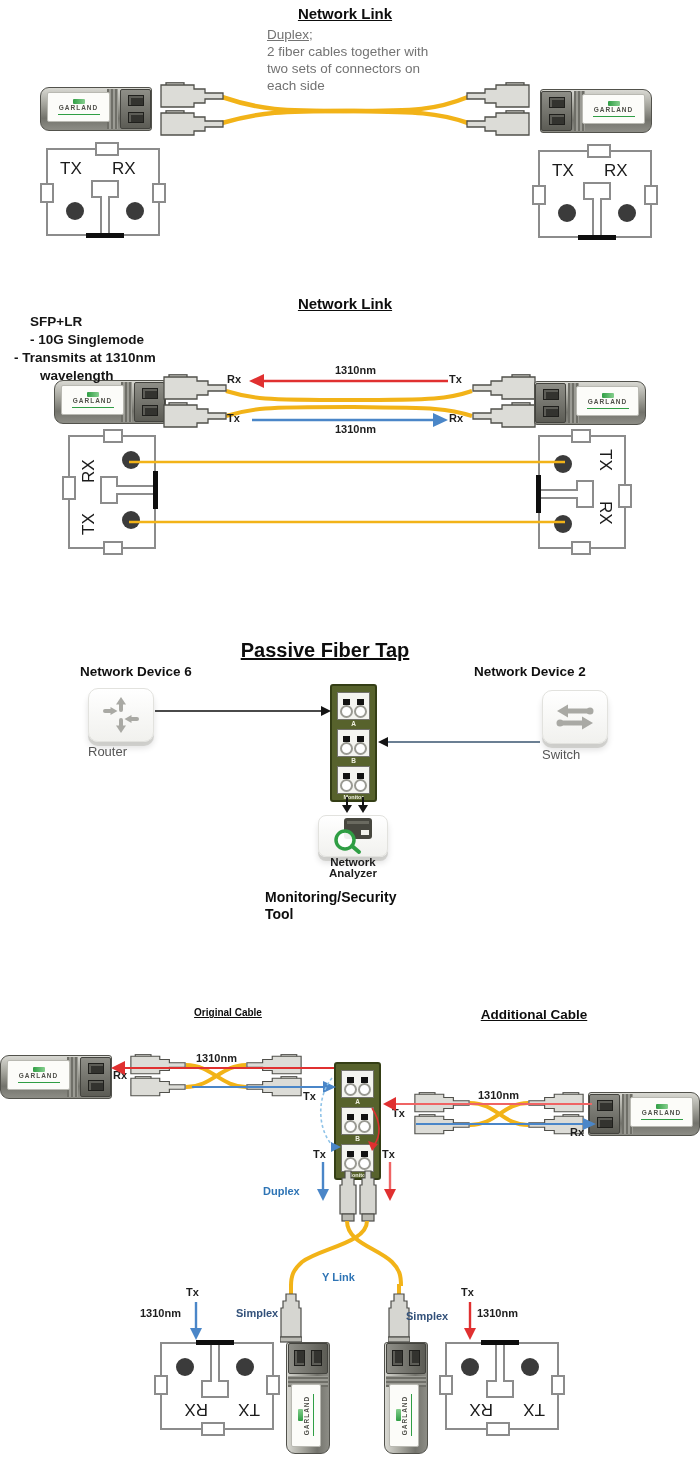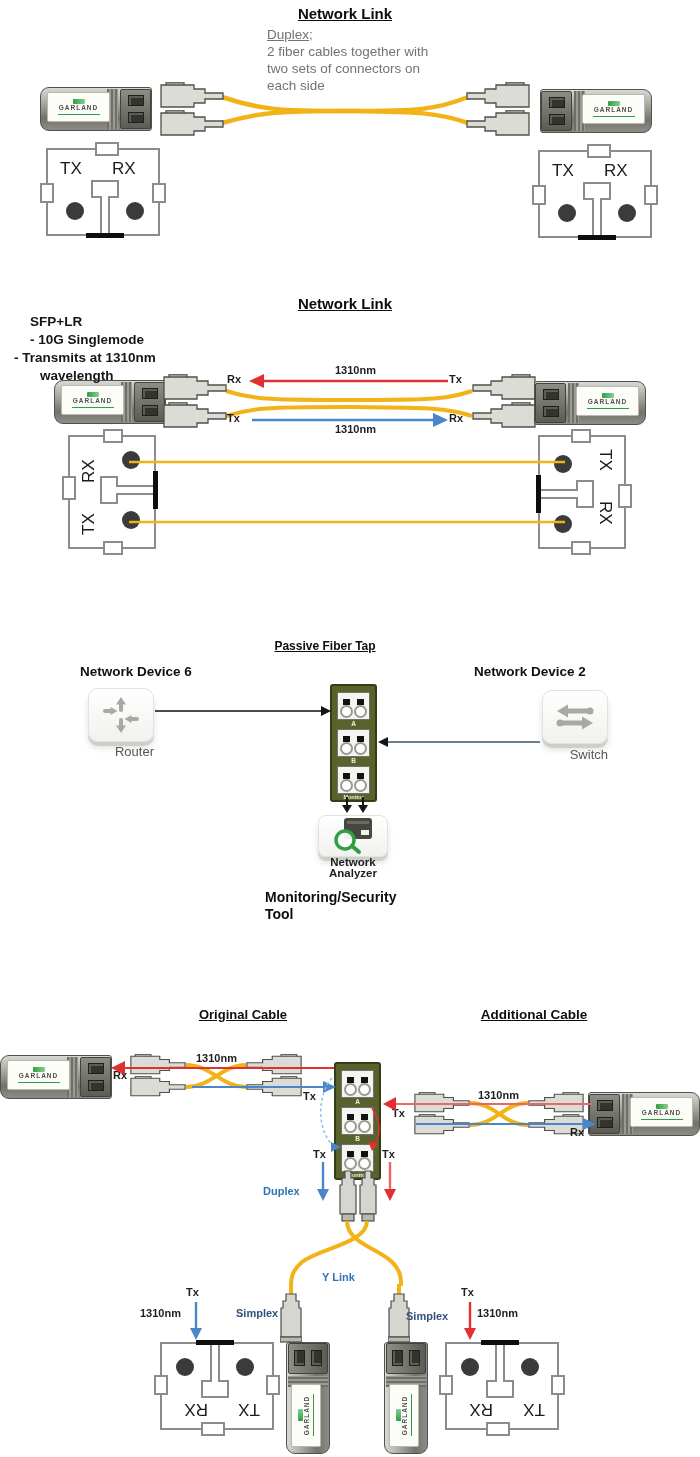--- a/index.html
+++ b/index.html
@@ -9,21 +9,21 @@
   svg.layer{position:absolute;left:0;top:0;pointer-events:none}
   .under{z-index:1}.over{z-index:4}
   .comp{position:absolute;z-index:2}
   .txt{position:absolute;z-index:3;white-space:nowrap}
   .title{font-size:15px;font-weight:bold;color:#0d0d0d;text-align:center;text-decoration:underline}
   .note{font-size:13.5px;color:#737373}
   .note-u{text-decoration:underline}
   .spec{font-size:13.5px;font-weight:bold;color:#151515}
   .lbl{font-size:11px;font-weight:bold;color:#1e1e1e;line-height:1.1}
   .lbl-blue{color:#2e74b5}
-  .cap{font-size:13px;color:#555;text-align:right}
+  .cap{font-size:13px;color:#555;text-align:left}
   .devtitle{font-size:13.5px;font-weight:bold;color:#101010}
   .anlbl{font-size:11.5px;font-weight:bold;color:#1c1c1c;text-align:center;line-height:1}
   .tool{font-size:14px;font-weight:bold;color:#0d0d0d;line-height:1.15}
 
   
   .sfp{position:absolute;width:112px;height:50px;z-index:2}
   .sfp-body{position:absolute;left:0;right:0;top:3px;bottom:3px;
     background:linear-gradient(180deg,#d9d9d3,#a5a59d 38%,#73736c 72%,#8d8d86);
     border:1px solid #52524c;border-radius:9px 3px 3px 9px}
   .sfp--r .sfp-body{border-radius:3px 9px 9px 3px}
@@ -254,21 +254,21 @@
         <i class="notch notch-left"></i>
         <i class="notch notch-right"></i>
       <i class="slot"></i>
         <i class="channel"></i>
         <i class="hole hole-l"></i>
         <i class="hole hole-r"></i>
         <i class="pbar"></i>
       </div>
   </div>
 
-  <div class="txt title" style="left:240px;top:639px;width:170px;font-size:12px">Passive Fiber Tap</div>
+  <div class="txt title" style="left:240px;top:639px;width:170px;font-size:20px">Passive Fiber Tap</div>
   <div class="txt devtitle" style="left:80px;top:664px">Network Device 6</div>
   <div class="txt devtitle" style="left:474px;top:664px">Network Device 2</div>
 
   <div class="btn" style="left:88px;top:688px;width:66px;height:54px">
     <svg width="42" height="38" viewBox="0 0 42 38">
       <g stroke="#a9a9a4" stroke-width="4" fill="#a9a9a4" stroke-linecap="round">
         <line x1="21" y1="14" x2="21" y2="8"></line>
           <polygon points="21,1 16,8.5 26,8.5" stroke="none"></polygon>
         <line x1="21" y1="24" x2="21" y2="30"></line>
           <polygon points="21,37 16,29.5 26,29.5" stroke="none"></polygon>
@@ -338,21 +338,21 @@
       <rect x="31" y="13" width="8" height="5" fill="#f2f2ec"></rect>
       <circle cx="15" cy="23" r="9" fill="rgba(255,255,255,.92)" stroke="#2f9e44" stroke-width="3.5"></circle>
       <line x1="22" y1="29" x2="29" y2="35" stroke="#2f9e44" stroke-width="4" stroke-linecap="round"></line>
     </svg>
   </div>
   <div class="txt anlbl" style="left:318px;top:857px;width:70px">Network</div>
   <div class="txt anlbl" style="left:318px;top:868px;width:70px">Analyzer</div>
   <div class="txt tool" style="left:265px;top:889px;width:172px">Monitoring/Security</div>
   <div class="txt tool" style="left:265px;top:906px;width:172px">Tool</div>
 
-  <div class="txt title" style="left:170px;top:1007px;width:146px;font-size:13px">Original Cable</div>
+  <div class="txt title" style="left:155px;top:1007px;width:146px;font-size:10px">Original Cable</div>
   <div class="txt title" style="left:458px;top:1007px;width:152px;font-size:13.5px">Additional Cable</div>
 
   <div class="sfp" style="left:0px;top:1052px">
     <div class="sfp-body"></div>
       <div class="sfp-ribs"></div>
     <div class="sfp-ports">
         <div class="sfp-port"></div>
         <div class="sfp-port"></div>
       </div>
     <div class="sfp-label">

